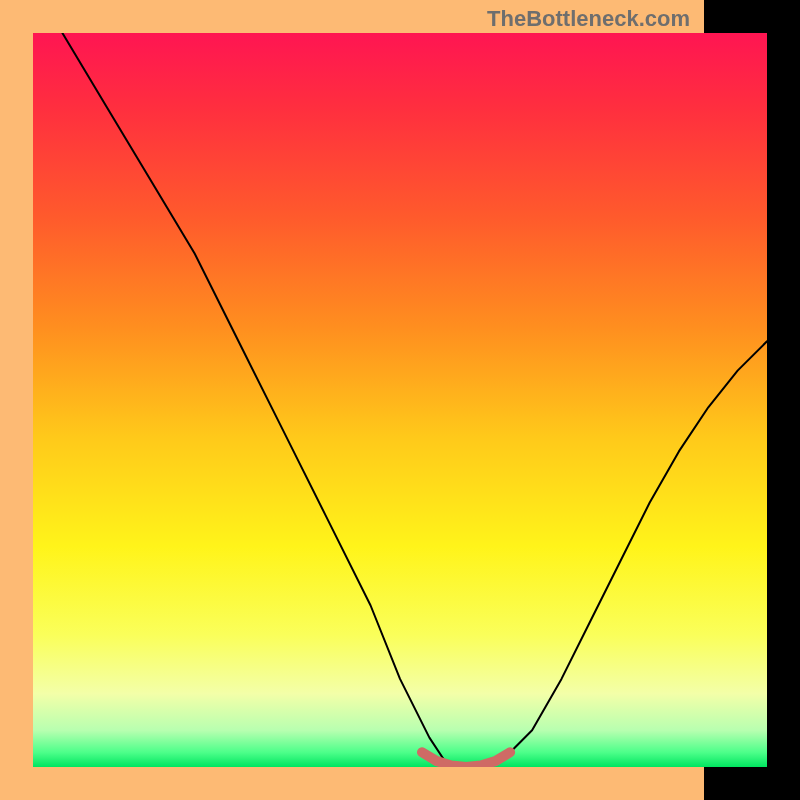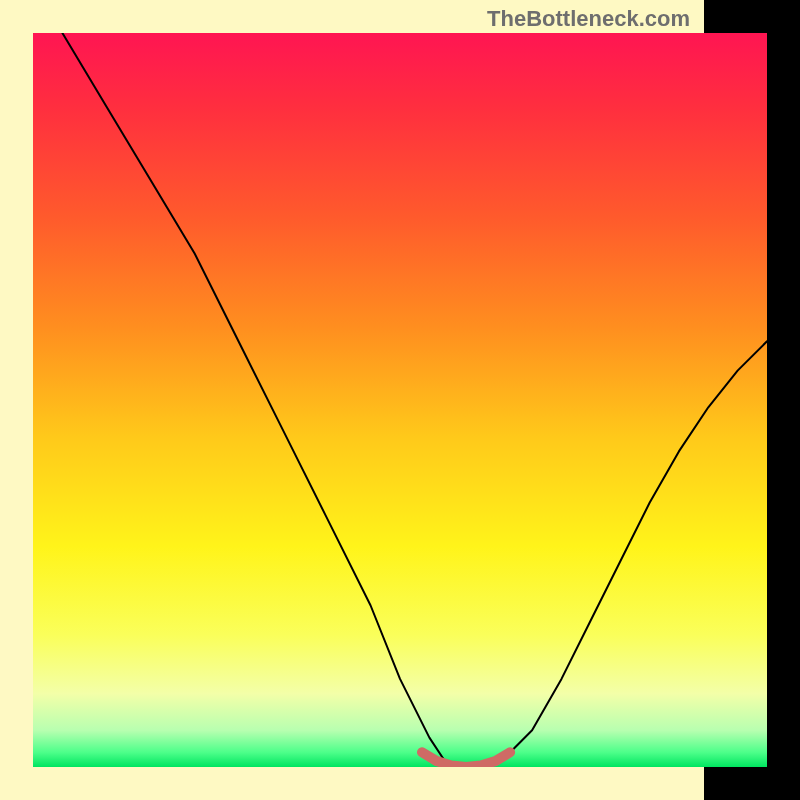--- a/index.html
+++ b/index.html
@@ -10,21 +10,21 @@
     background: #000;
     position: relative;
     font-family: Arial, Helvetica, sans-serif;
   }
   .frame {
     position: absolute;
     top: 0;
     left: 0;
     width: 704px;
     height: 800px;
-    background: #fef9c3;
+    background: #fdba74;
   }
   .watermark {
     position: absolute;
     top: 6px;
     right: 14px;
     color: #6e6e6e;
     font-size: 22px;
     font-weight: 600;
     z-index: 10;
   }

